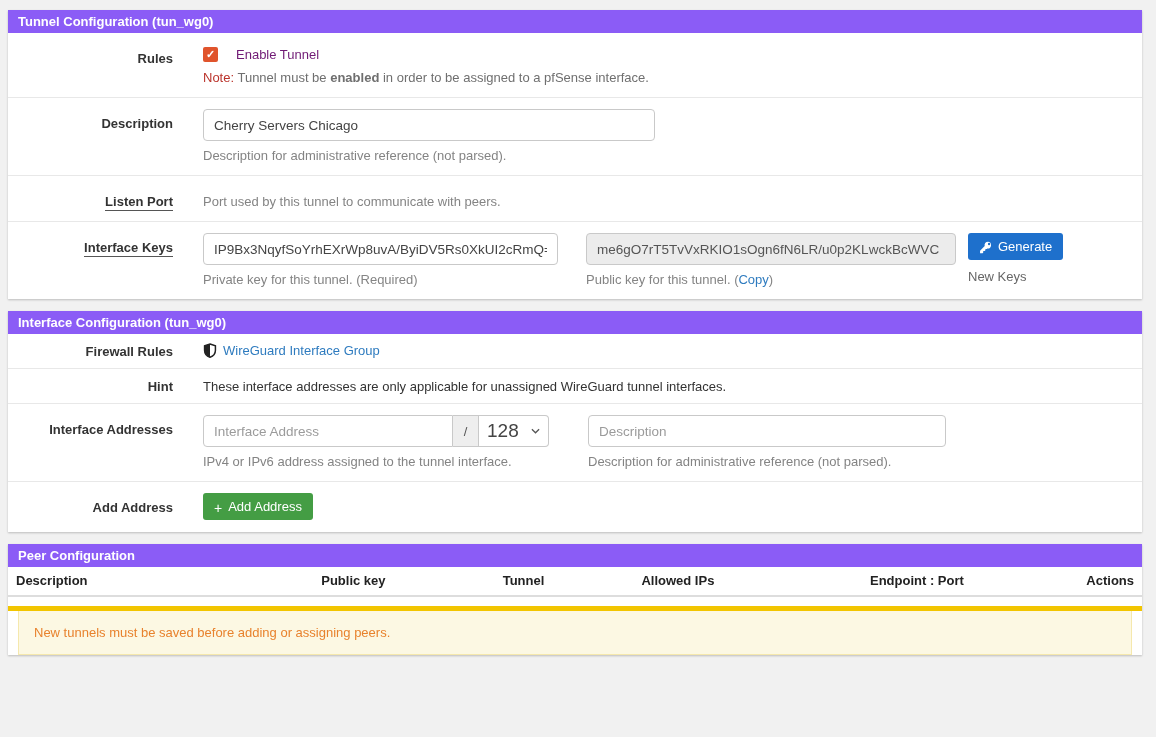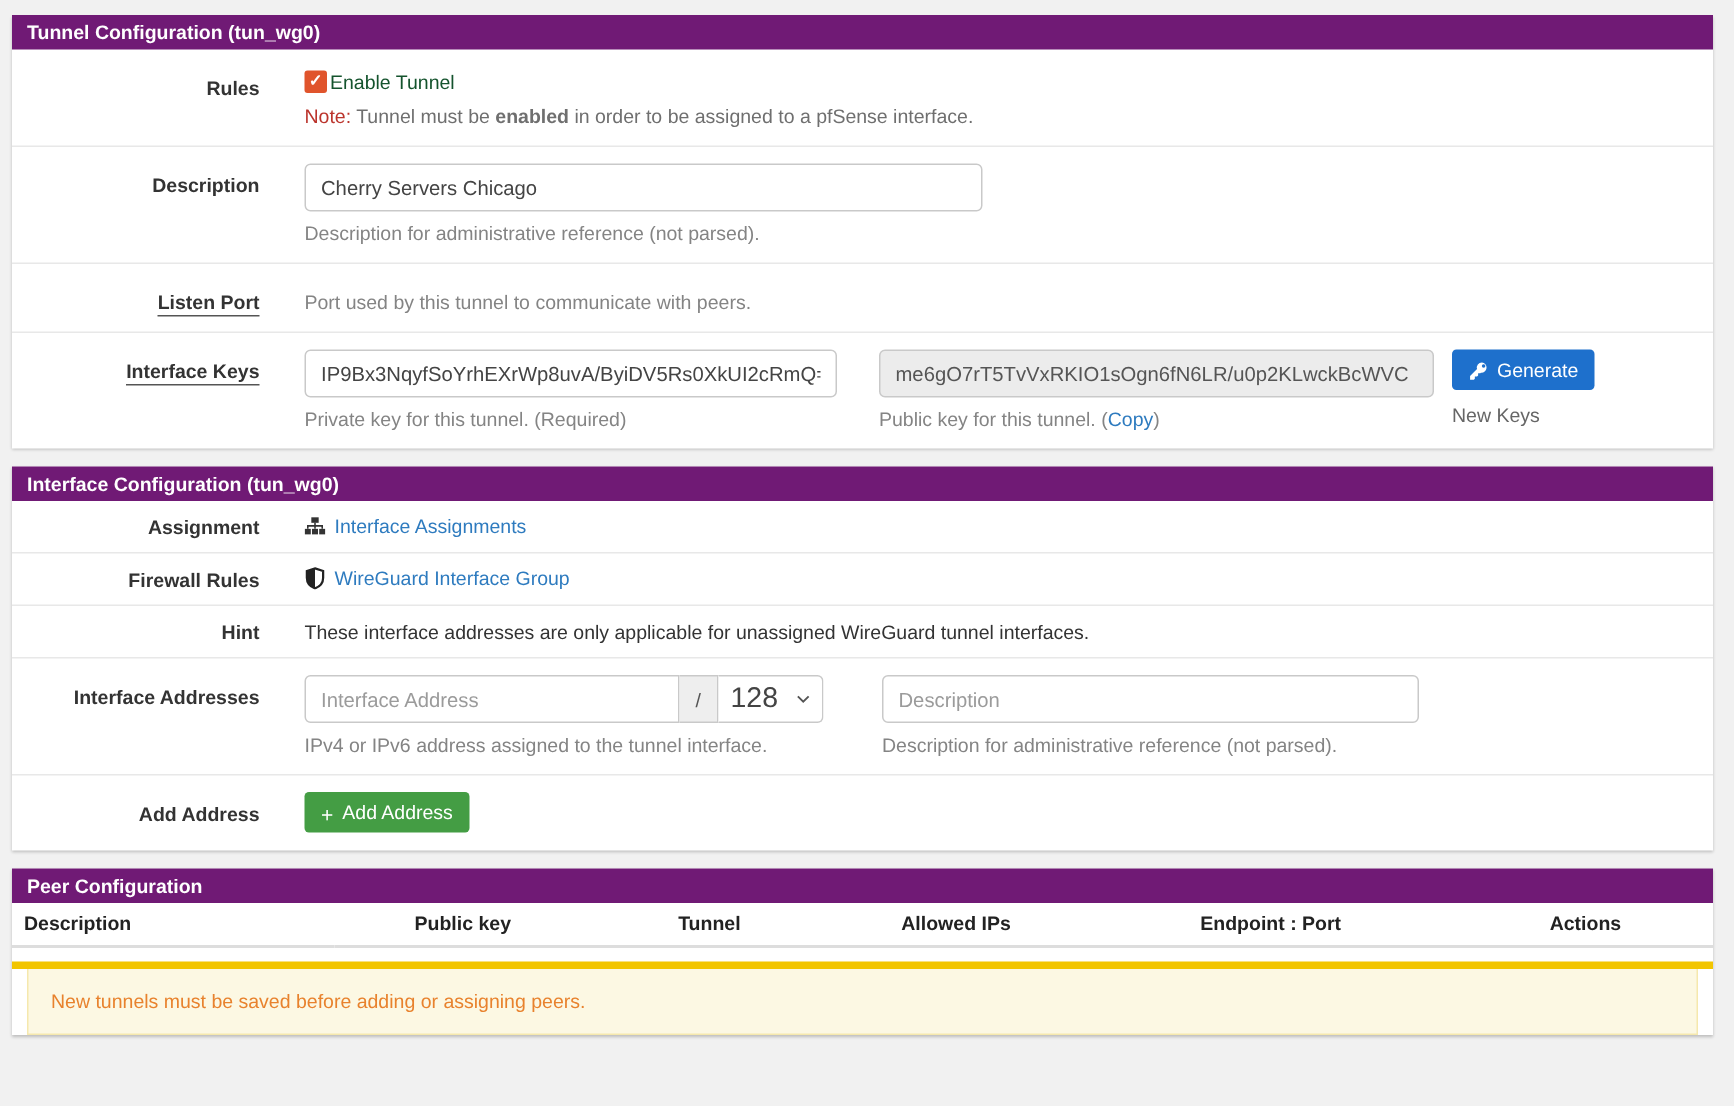--- a/index.html
+++ b/index.html
@@ -7,21 +7,21 @@
   body {
     width:1156px; height:737px; overflow:hidden;
     background:#f1f1f1;
     font-family:"Liberation Sans", sans-serif;
     font-size:13px; color:#333;
   }
   .page { padding:10px 14px 0 8px; }
 
   .panel { background:#fff; box-shadow:0 1px 2px rgba(0,0,0,0.22); margin-bottom:12px; }
   .panel-heading {
-    background:#701a75; color:#fff; font-weight:bold;
+    background:#8b5cf6; color:#fff; font-weight:bold;
     font-size:13px; padding:4px 10px; line-height:15px;
   }
 
   .form-row { display:flex; border-bottom:1px solid #e8e8e8; padding:11px 10px 12px 0; }
   .form-row:last-child { border-bottom:none; }
   .row-label {
     width:165px; flex-shrink:0; text-align:right;
     font-weight:bold; color:#333; padding-top:7px; line-height:15px;
   }
   .row-label.mid { padding-top:2px; }
@@ -45,21 +45,21 @@
   a.link { color:#2e7bbf; text-decoration:none; }
 
   
   .checkline { display:flex; align-items:center; margin-top:3px; }
   .checkbox {
     width:15px; height:15px; background:#e0542c; border-radius:2px;
     display:inline-flex; align-items:center; justify-content:center;
     color:#fff; font-size:11px; font-weight:bold; line-height:1;
     cursor:pointer;
   }
-  .checkline .cb-label { margin-left:2px; color:#14532d; }
+  .checkline .cb-label { margin-left:18px; color:#701a75; }
 
   
   .btn {
     display:inline-flex; align-items:flex-end; gap:6px;
     border:none; border-radius:3px; color:#fff;
     font-size:13px; font-family:"Liberation Sans", sans-serif;
     padding:6px 11px; cursor:pointer; line-height:15px;
   }
   .btn-primary { background:#1e70cc; }
   .btn-success { background:#449d44; }
@@ -80,21 +80,21 @@
   .addr-select {
     width:70px; border:1px solid #c9c9c9; border-left:none; border-radius:0 4px 4px 0;
     display:flex; align-items:center; justify-content:space-between;
     padding:0 8px; color:#444; font-size:19px; background:#fff; cursor:pointer;
   }
   .chev { width:9px; height:6px; }
 
   
   table.peer { width:100%; border-collapse:collapse; table-layout:fixed; }
   table.peer th {
-    font-weight:bold; color:#222; text-align:center;
+    font-weight:bold; color:#222; text-align:right;
     padding:6px 8px 7px; font-size:13px;
     border-bottom:2px solid #ddd;
   }
   table.peer th:first-child { text-align:left; }
   .warn-gap { height:9px; }
   .warn-bar { height:5px; background:#f2c500; }
   .alert-warning {
     margin:0 10px 18px; background:#fcf8e3; border:1px solid #f5e8ad;
     border-top:none; padding:14px 15px; color:#e8822d; line-height:15px;
   }
@@ -165,35 +165,20 @@
             <div class="newkeys">New Keys</div>
           </div>
         </div>
       </div>
     </div>
   </div>
 
   <div class="panel">
     <div class="panel-heading">Interface Configuration (tun_wg0)</div>
 
-    <div class="form-row" style="padding-top:8px; padding-bottom:9px;">
-      <div class="row-label mid">Assignment</div>
-      <div class="row-content" style="display:flex; align-items:center; gap:6px;">
-        <span>
-          <svg width="14" height="14" viewBox="0 0 16 16">
-            <rect x="5.2" y="1" width="5.6" height="4.2" fill="#333"></rect>
-            <rect x="0.2" y="9.8" width="4.6" height="4.2" fill="#333"></rect>
-            <rect x="5.7" y="9.8" width="4.6" height="4.2" fill="#333"></rect>
-            <rect x="11.2" y="9.8" width="4.6" height="4.2" fill="#333"></rect>
-            <path d="M8 5.2v2.3 M2.5 9.8V7.5h11v2.3 M8 7.5v2.3" stroke="#333" stroke-width="1.2" fill="none"></path>
-          </svg>
-        </span>
-        <a class="link" href="#">Interface Assignments</a>
-      </div>
-    </div>
 
     <div class="form-row" style="padding-top:8px; padding-bottom:9px;">
       <div class="row-label mid">Firewall Rules</div>
       <div class="row-content" style="display:flex; align-items:center; gap:6px;">
         <span>
           <svg width="14" height="15" viewBox="0 0 16 17">
             <defs>
                 <clipPath id="halfShield">
                   <rect x="0" y="0" width="8" height="17"></rect>
                 </clipPath>

